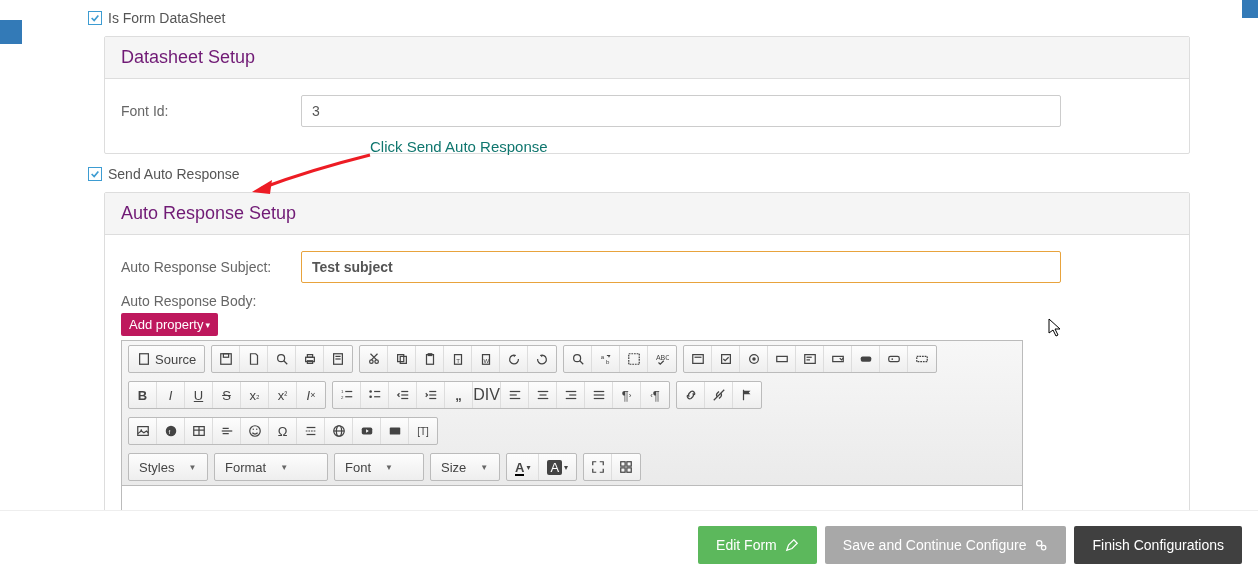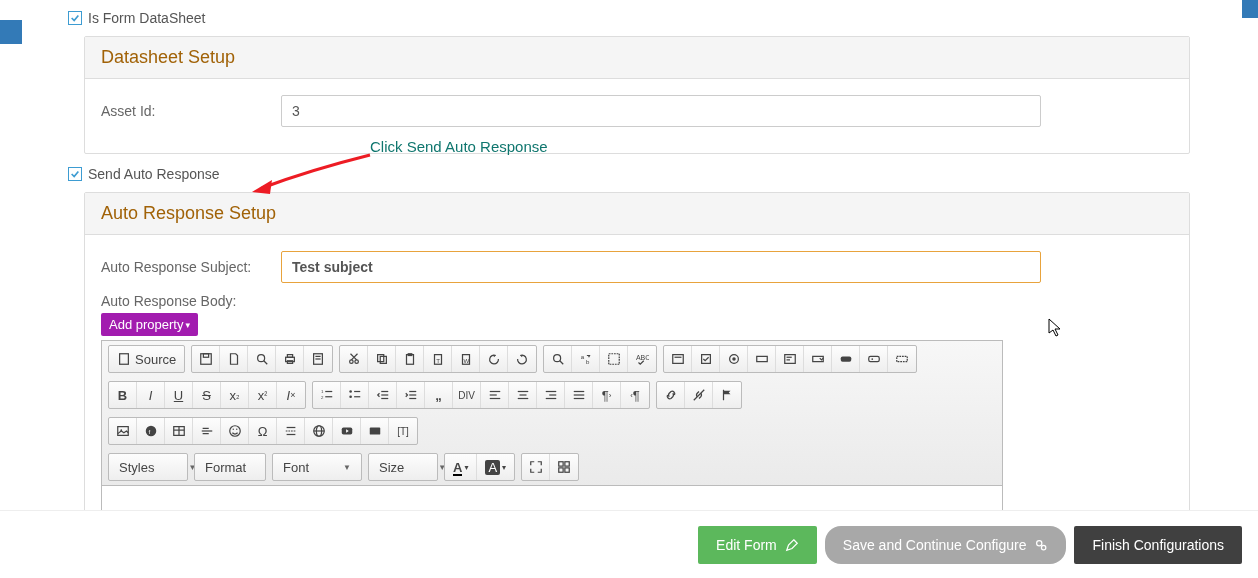--- a/index.html
+++ b/index.html
@@ -1,69 +1,69 @@
 <!DOCTYPE html>
 <html><head>
 <meta charset="utf-8">
 <style>
 * { box-sizing: border-box; margin: 0; padding: 0; }
 body { font-family: -apple-system, "Segoe UI", "Helvetica Neue", Arial, sans-serif; font-size: 14px; color: #555; background: #fff; width: 1258px; height: 578px; overflow: hidden; position: relative; }
 
-.page { padding: 8px 68px 0 68px; }
+.page { padding: 8px 68px 0 88px; }
 
 .checkbox-row { display: flex; align-items: center; gap: 6px; margin: 2px 0 10px 0; }
 .checkbox { width: 14px; height: 14px; border: 1px solid #3d9cd2; display: inline-flex; align-items: center; justify-content: center; background: #fff; cursor: pointer; }
 .checkbox svg { width: 10px; height: 10px; }
 .checkbox-label { color: #555; font-size: 14px; }
 
 .panel { border: 1px solid #ddd; border-radius: 2px; margin-bottom: 12px; margin-left: 16px; }
-.panel-header { background: #f5f5f5; border-bottom: 1px solid #ddd; padding: 10px 16px; font-size: 18px; color: #a16207; font-weight: 400; }
+.panel-header { background: #f5f5f5; border-bottom: 1px solid #ddd; padding: 10px 16px; font-size: 18px; color: #701a75; font-weight: 400; }
 .panel-body { padding: 16px; }
 
 .form-row { display: flex; align-items: center; margin-bottom: 10px; }
 .form-label { width: 180px; color: #666; font-size: 14px; }
 .form-input { flex: 0 0 760px; height: 32px; border: 1px solid #ccc; border-radius: 2px; padding: 4px 10px; font-size: 14px; color: #555; }
 .focused-input { border-color: #e8a33d; outline: none; font-weight: bold; }
 
 .body-label { color: #666; font-size: 14px; margin-bottom: 4px; }
-.add-property { background: #a21caf; color: #fff; padding: 4px 8px; font-size: 13px; border-radius: 2px; display: inline-flex; align-items: center; gap: 2px; cursor: pointer; margin-bottom: 4px; }
+.add-property { background: #be185d; color: #fff; padding: 4px 8px; font-size: 13px; border-radius: 2px; display: inline-flex; align-items: center; gap: 2px; cursor: pointer; margin-bottom: 4px; }
 .chevron-down-small { font-size: 9px; }
 
 .editor { border: 1px solid #bbb; width: 902px; background: linear-gradient(#f7f7f7, #e8e8e8); }
 .toolbar-row { display: flex; gap: 6px; padding: 4px 6px; flex-wrap: wrap; }
 .toolbar-group { display: flex; border: 1px solid #bbb; border-radius: 2px; background: linear-gradient(#fdfdfd,#eee); text-align: center; }
 .tbtn { width: 28px; height: 26px; display: inline-flex; align-items: center; justify-content: center; border-right: 1px solid #ddd; color: #444; font-size: 13px; cursor: pointer; }
 .tbtn:last-child { border-right: none; }
 .tbtn-wide { width: auto; padding: 0 8px; gap: 4px; }
 .tbtn svg { width: 14px; height: 14px; }
 .tbtn .sub { font-size: 9px; vertical-align: sub; }
 .tbtn .sup { font-size: 9px; vertical-align: super; }
 
-.dropdown { display: flex; align-items: center; border: 1px solid #bbb; border-radius: 2px; background: linear-gradient(#fdfdfd,#eee); height: 28px; padding: 0 6px 0 10px; font-size: 13px; color: #444; cursor: pointer; gap: 34px; }
+.dropdown { display: flex; align-items: center; border: 1px solid #bbb; border-radius: 2px; background: linear-gradient(#fdfdfd,#eee); height: 28px; padding: 0 6px 0 10px; font-size: 13px; color: #444; cursor: pointer; gap: 14px; }
 .dropdown .arrow { font-size: 8px; color: #666; }
 .dd-styles { width: 80px; }
-.dd-format { width: 72px; align-items: center; }
+.dd-format { width: 114px; align-items: center; }
 .dd-font { width: 90px; }
 .dd-size { width: 70px; }
 
 .color-btn { display: flex; align-items: center; gap: 2px; }
 .color-a { font-weight: bold; position: relative; }
 .color-underline { position: absolute; bottom: -1px; left: 0; right: 0; height: 2px; background: #000; }
 .color-bg { background: #444; color: #fff; padding: 0 3px; border-radius: 2px; }
 
 .editor-content { background: #fff; border-top: 1px solid #bbb; height: 26px; }
 
 .annotation { position: absolute; left: 250px; top: 130px; pointer-events: none; }
 .anno-text { position: absolute; left: 120px; top: 8px; color: #0f766e; font-size: 15px; white-space: nowrap; }
 .arrow-svg { position: absolute; left: 0; top: 20px; }
 
 .footer { position: absolute; bottom: 0; left: 0; right: 0; height: 68px; background: #fff; border-top: 1px solid #eee; display: flex; align-items: center; justify-content: flex-end; padding: 15px 16px; gap: 8px; }
 .btn { height: 38px; padding: 0 18px; border: none; border-radius: 2px; color: #fff; font-size: 14px; display: inline-flex; align-items: center; gap: 8px; cursor: pointer; }
 .btn-green { background: #5cb85c; }
-.btn-gray  { background: #a8a8a8; border-radius: 16px; }
+.btn-gray  { background: #a8a8a8; }
 .btn-blue  { background: #404040; }
 
 .left-tab { position: absolute; left: 0; top: 20px; width: 22px; height: 24px; background: #337ab7; }
 .right-tab { position: absolute; right: 0; top: 0; width: 16px; height: 18px; background: #337ab7; }
 
 .cursor { position: absolute; left: 1048px; top: 318px; }
 .cursor svg { width: 16px; height: 20px; }
 
 
 .ico { stroke: #444; stroke-width: 1.4; fill: none; }
@@ -83,21 +83,21 @@
           <path d="M2 6 L5 9 L10 3" stroke="#3d9cd2" stroke-width="2" fill="none"></path>
         </svg>
     </span>
     <span class="checkbox-label">Is Form DataSheet</span>
   </div>
 
   <div class="panel">
     <div class="panel-header">Datasheet Setup</div>
     <div class="panel-body">
       <div class="form-row">
-        <div class="form-label">Asset Id:</div>
+        <div class="form-label">Font Id:</div>
         <input class="form-input" value="3" style="">
       </div>
     </div>
   </div>
 
   <div class="checkbox-row">
     <span class="checkbox">
       <svg viewBox="0 0 12 12">
           <path d="M2 6 L5 9 L10 3" stroke="#3d9cd2" stroke-width="2" fill="none"></path>
         </svg>
@@ -341,21 +341,21 @@
                   <line x1="6" y1="4" x2="14" y2="4" class="ico"></line>
                   <line x1="6" y1="8" x2="14" y2="8" class="ico"></line>
                   <line x1="6" y1="12" x2="14" y2="12" class="ico"></line>
                   <path d="M2 6 l2 2 l-2 2" class="ico"></path>
                 </svg>
               </span>
             <span class="tbtn">
                 <b>„</b>
               </span>
             <span class="tbtn">
-                <span style="font-size:10px">DIV</span>
+                <span style="font-size:16px">DIV</span>
               </span>
             <span class="tbtn">
                 <svg viewBox="0 0 16 16">
                   <line x1="2" y1="4" x2="14" y2="4" class="ico"></line>
                   <line x1="2" y1="8" x2="10" y2="8" class="ico"></line>
                   <line x1="2" y1="12" x2="14" y2="12" class="ico"></line>
                 </svg>
               </span>
             <span class="tbtn">
                 <svg viewBox="0 0 16 16">

